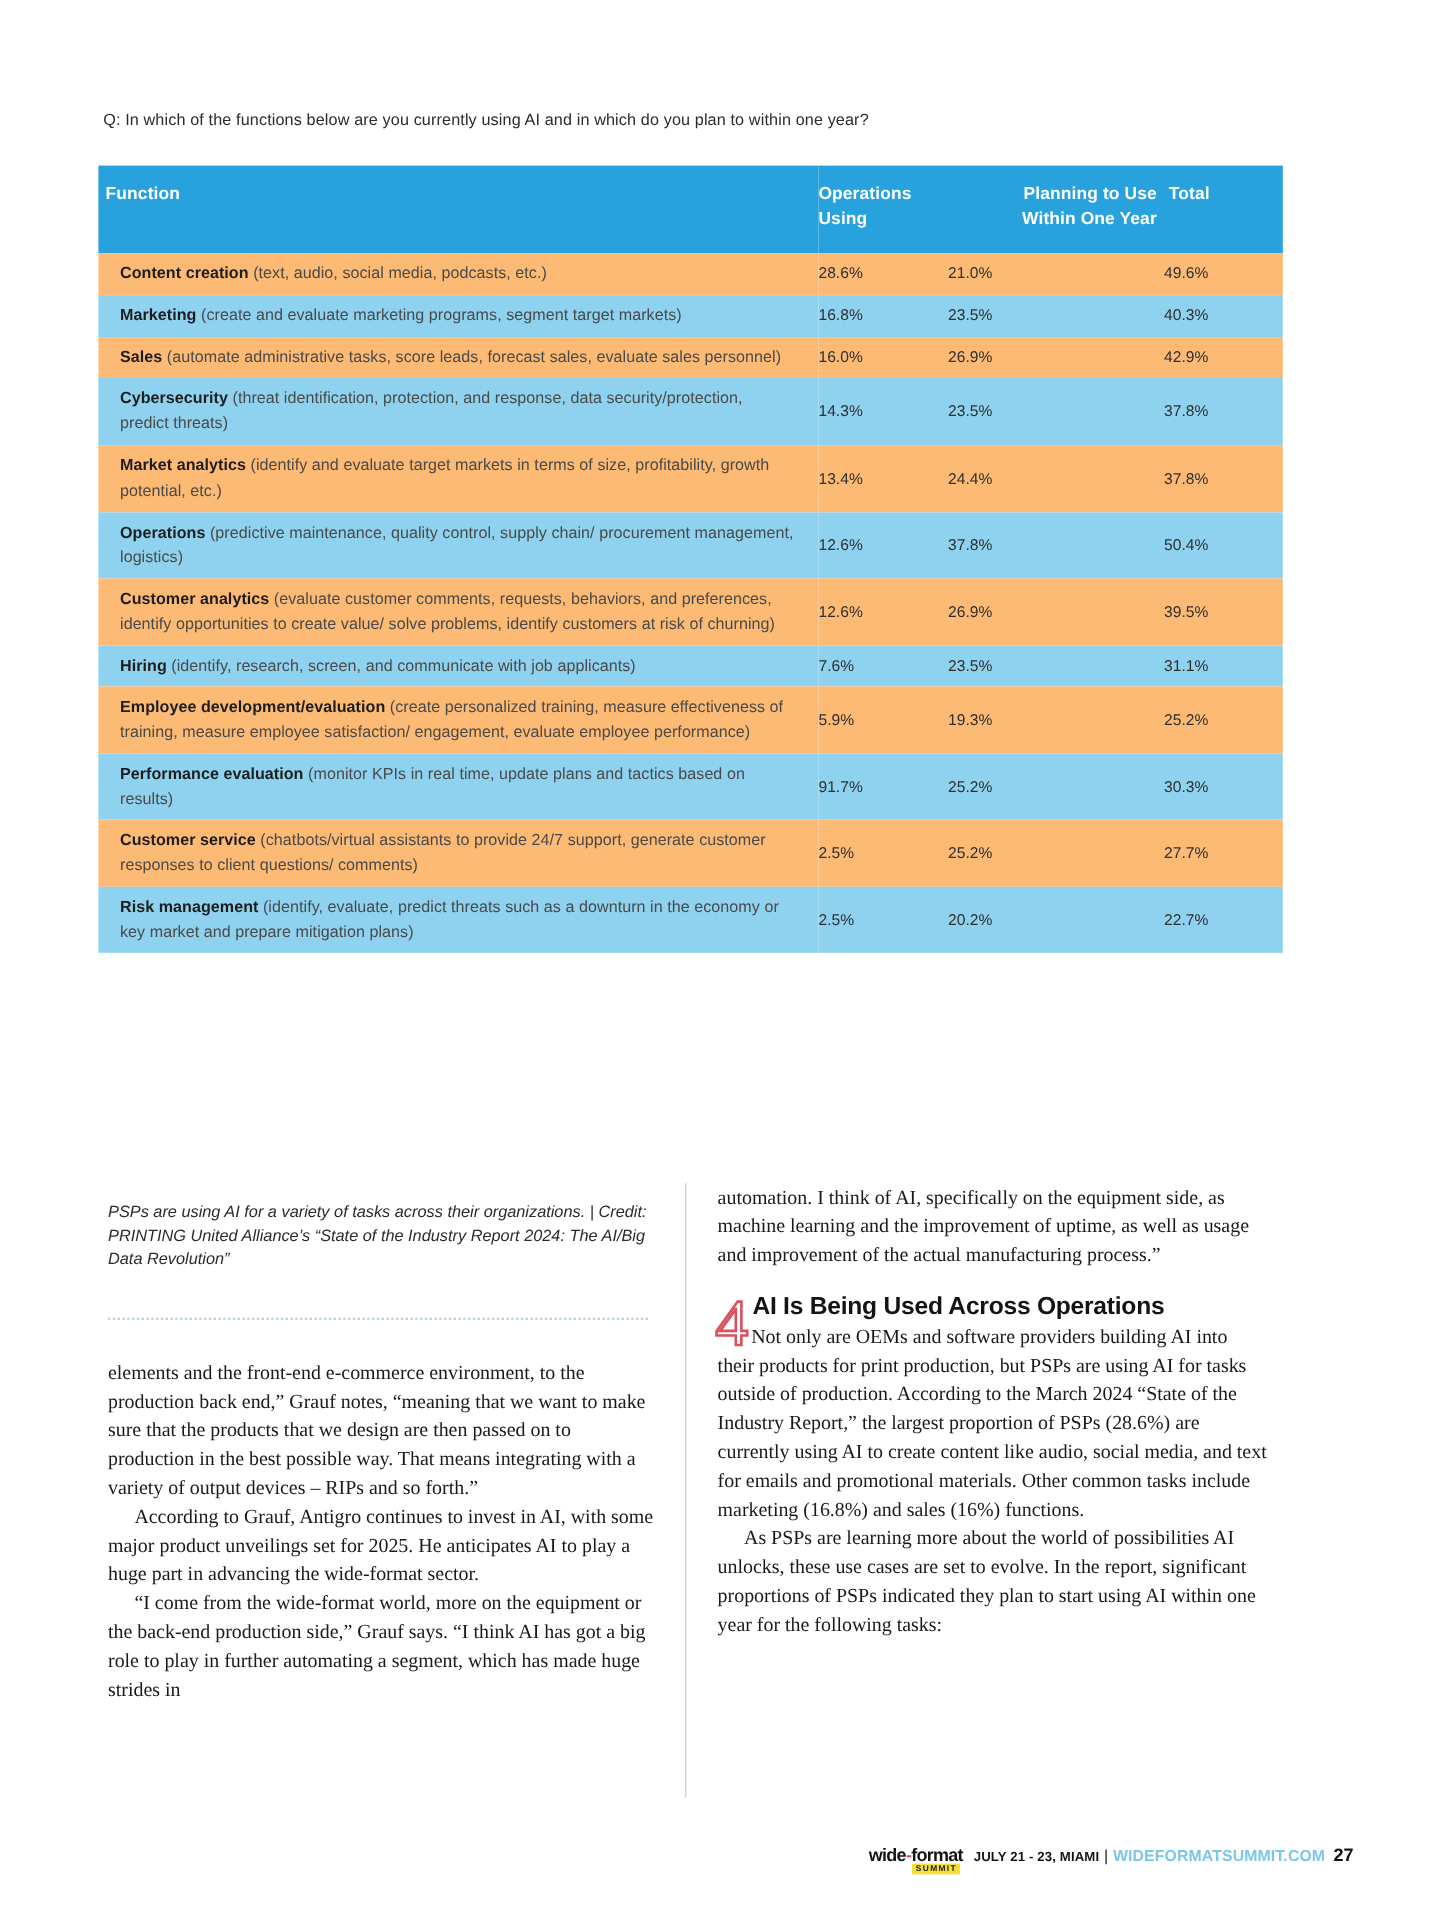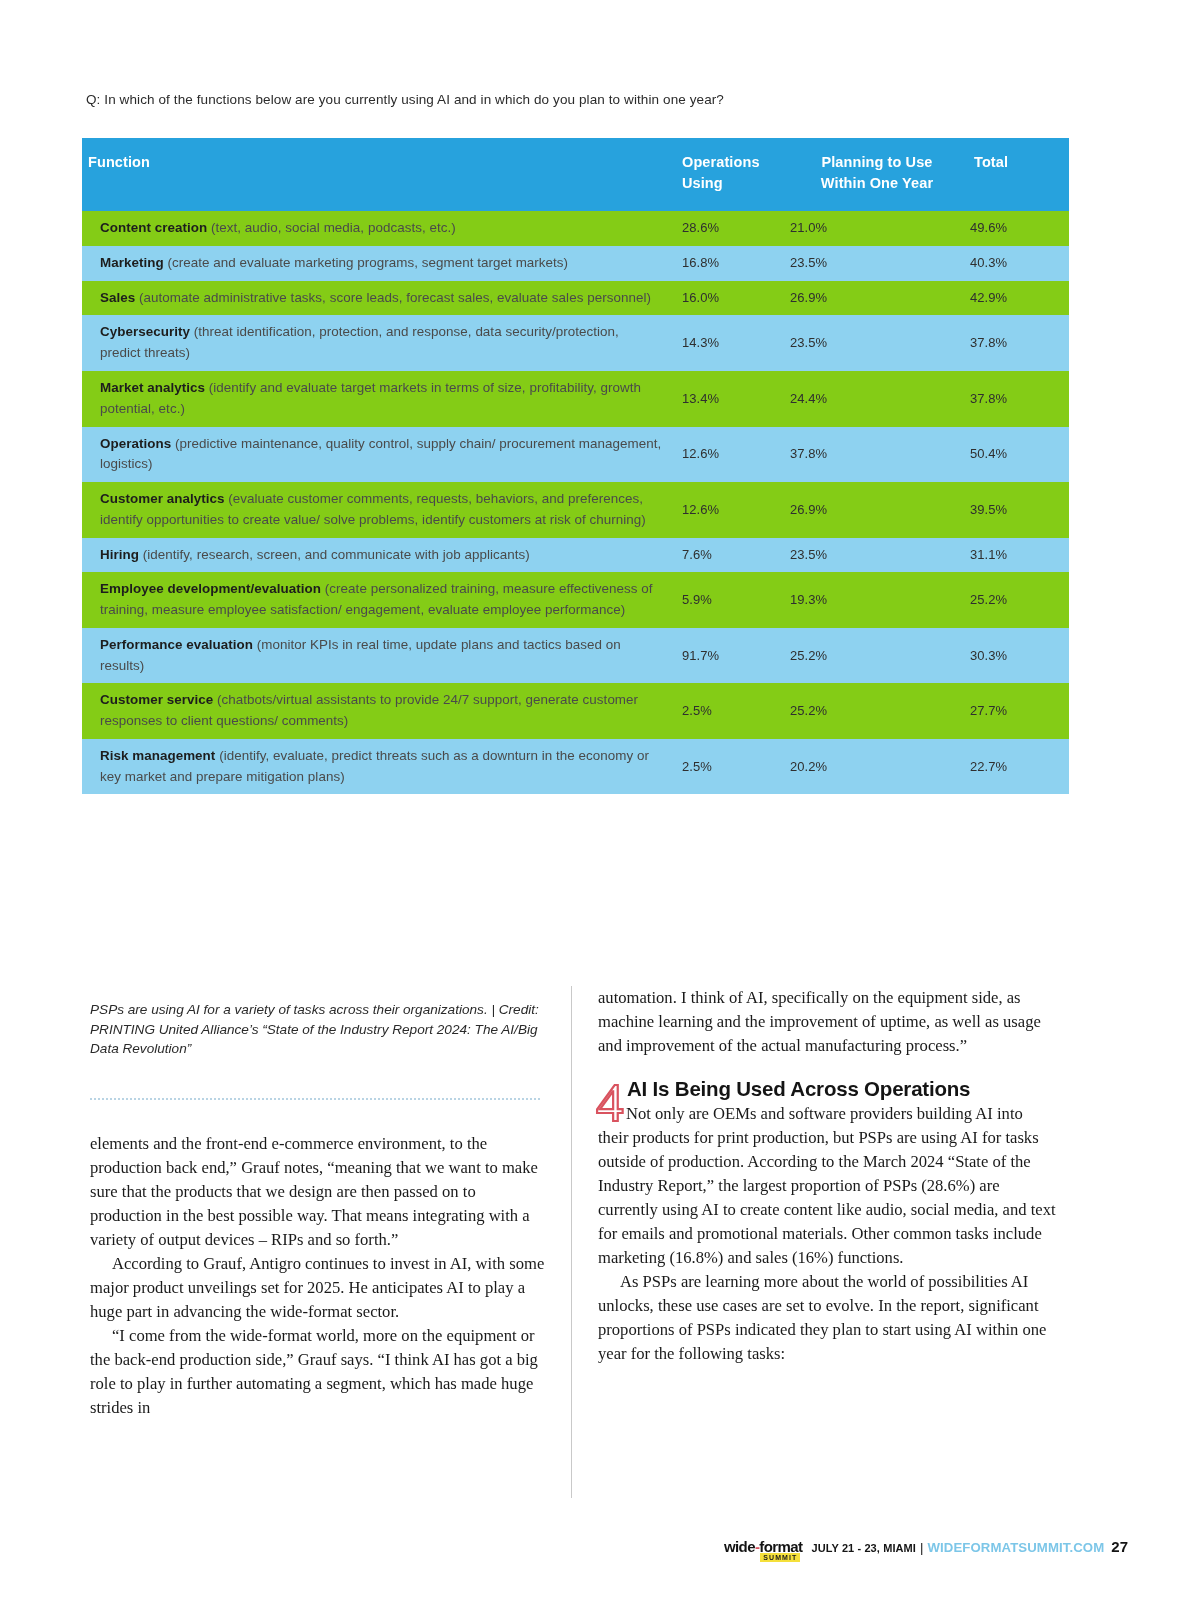--- a/index.html
+++ b/index.html
@@ -50,25 +50,25 @@
     font-size:14.5px;
     font-weight:700;
     text-align:left;
     vertical-align:top;
     padding:14px 6px 18px 0;
     line-height:1.42;
     letter-spacing:.1px;
   }
   thead th.h-func{padding-left:6px;}
   thead th.h-cur{text-align:left;}
-  thead th.h-plan{text-align:center;}
+  thead th.h-plan{text-align:right;}
   thead th.h-tot{text-align:left;padding-left:4px;}
 
   tbody tr.alt{background:#8ed2f0;}
-  tbody tr.norm{background:#84cc16;}
+  tbody tr.norm{background:#fdba74;}
 
   tbody td{
     font-size:13.4px;
     color:#3a3a3a;
     vertical-align:middle;
     padding:7px 6px 7px 0;
     line-height:1.55;
     letter-spacing:.05px;
   }
   tbody td.func{

